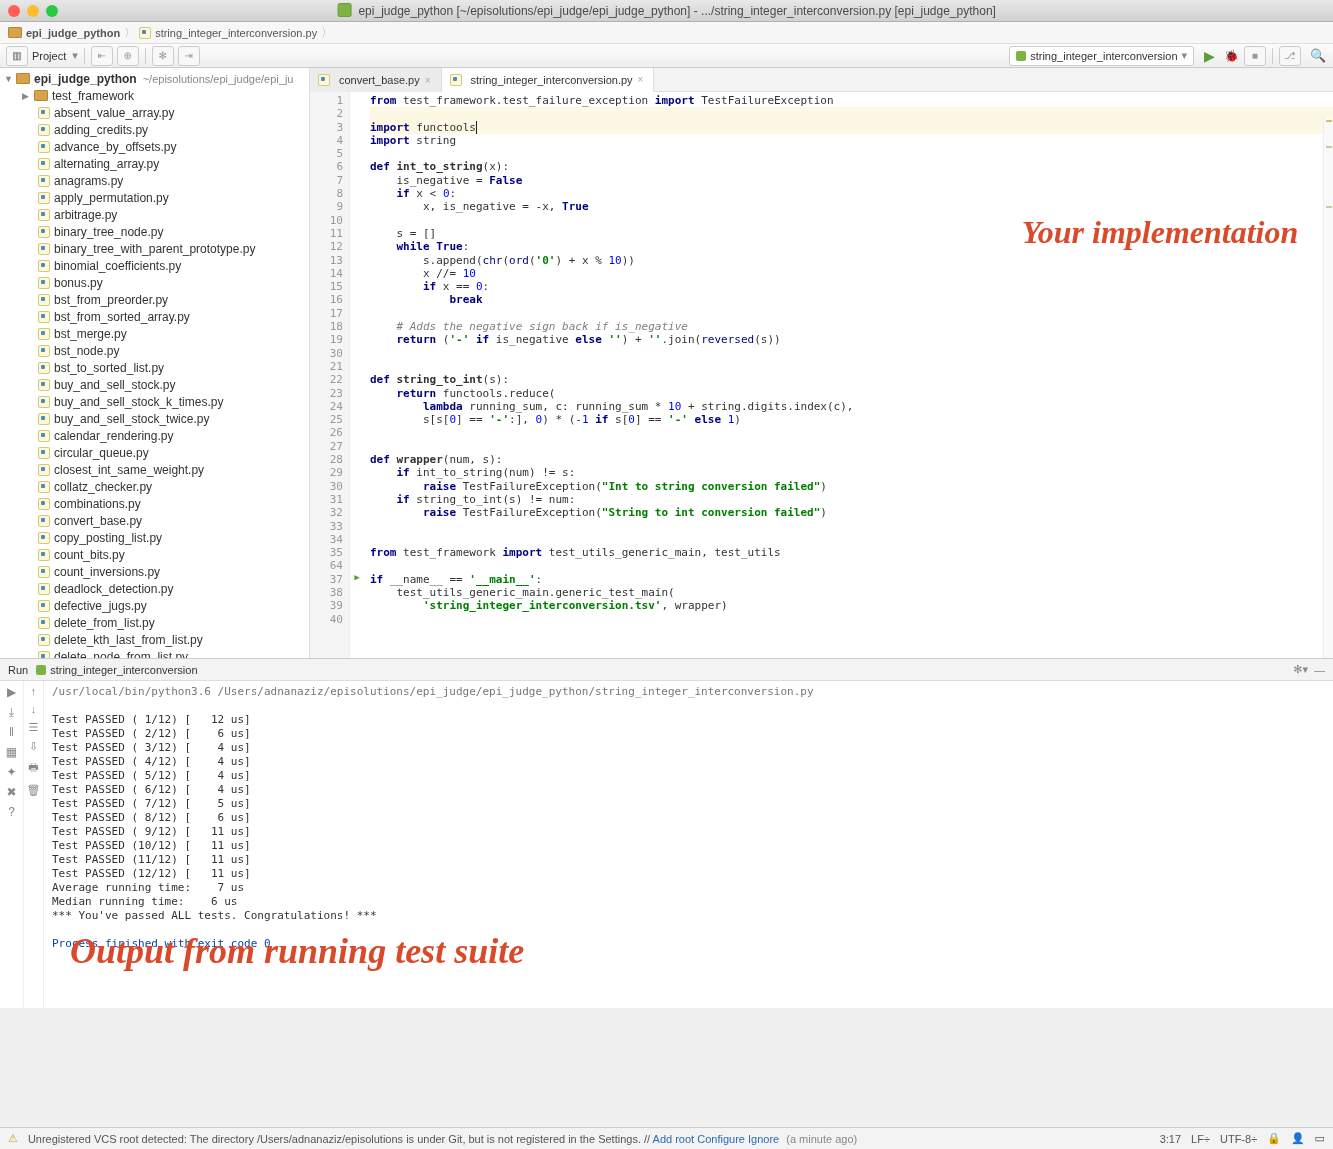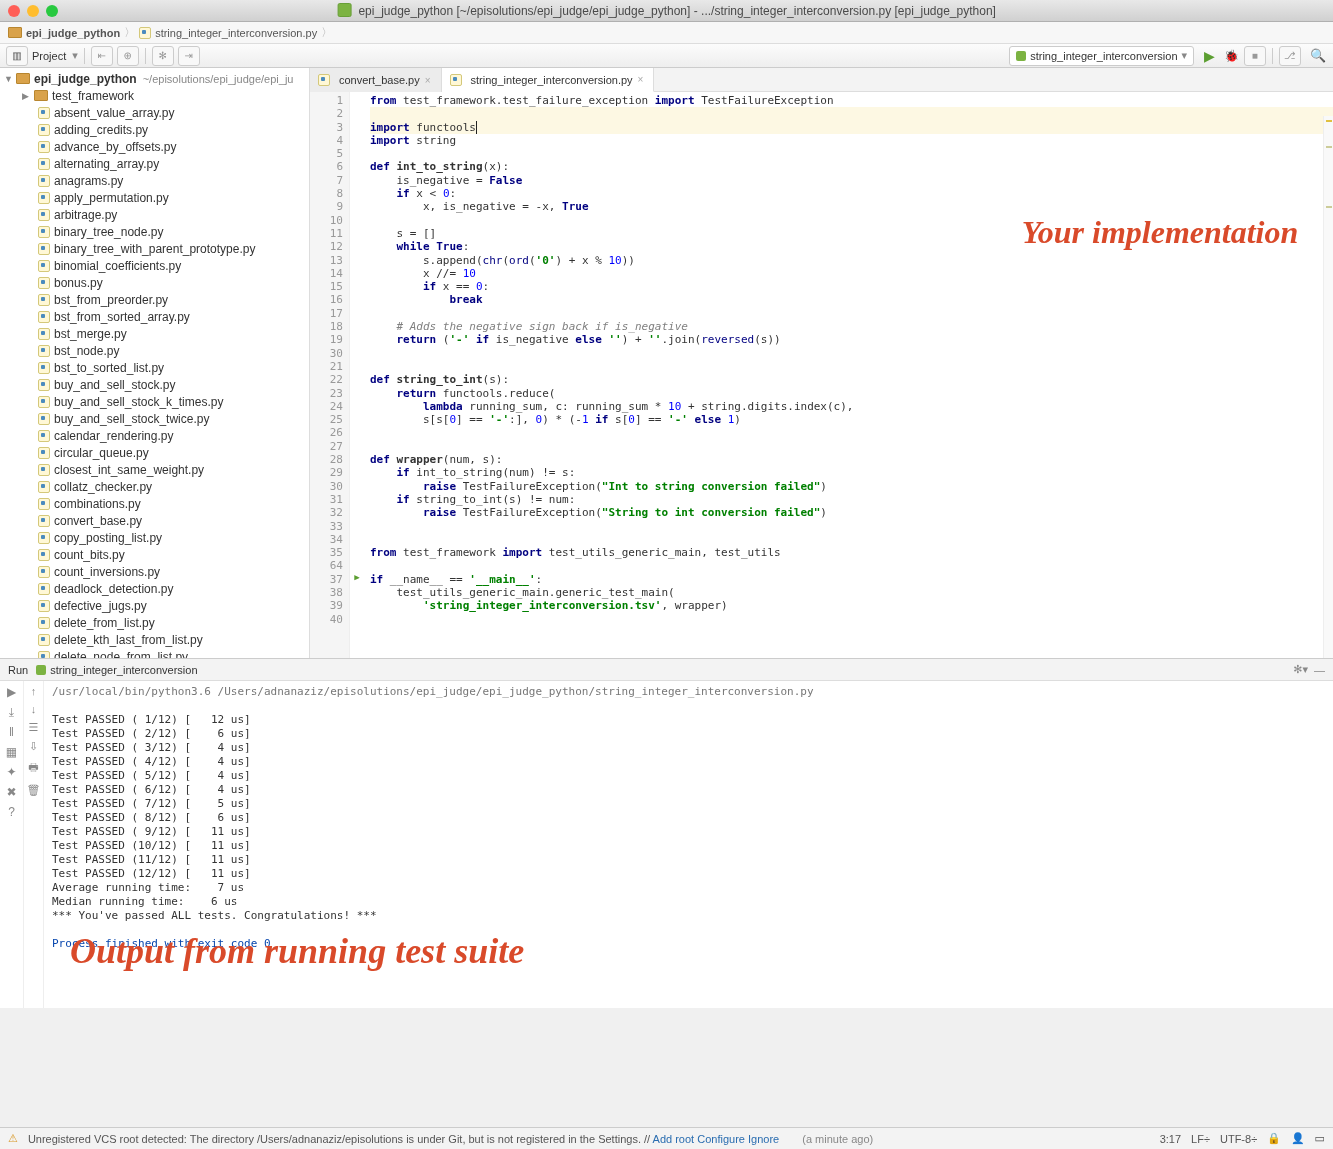--- a/index.html
+++ b/index.html
@@ -578,21 +578,21 @@
 
 <div class="statusbar">
   <span style="color:#d99a2b;">⚠</span>
   <span>
     <span>Unregistered VCS root detected: The directory /Users/adnanaziz/episolutions is under Git, but is not registered in the Settings. //</span>
     <span class="link">Add root</span>
     <span> </span>
     <span class="link">Configure</span>
     <span> </span>
     <span class="link">Ignore</span>
-    <span style="margin-left:20px;color:#888;">(a minute ago)</span>
+    <span style="margin-left:4px;color:#888;">(a minute ago)</span>
   </span>
   <span class="sp"></span>
   <span>3:17</span>
   <span><span>LF</span>÷</span>
   <span><span>UTF-8</span>÷</span>
   <span class="lock">🔒</span>
   <span style="color:#d99a2b;">👤</span>
   <span>▭</span>
 </div>
 

